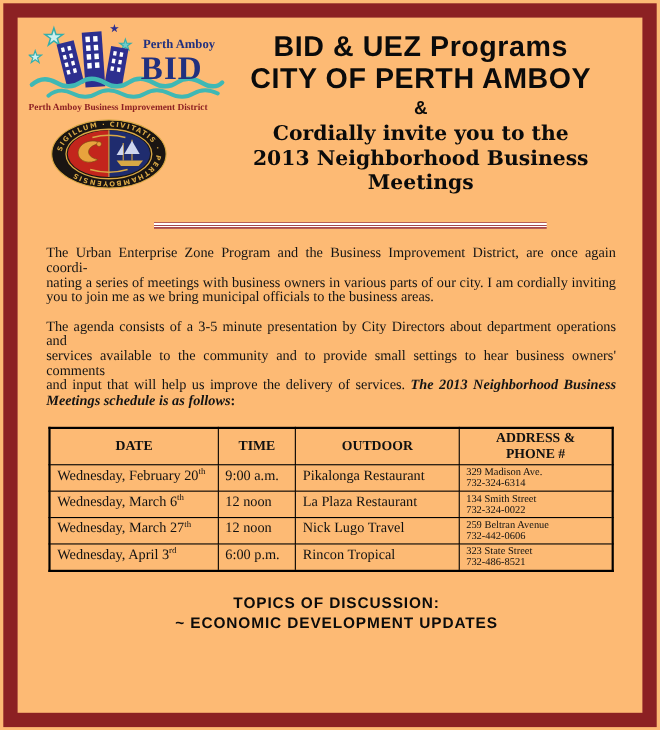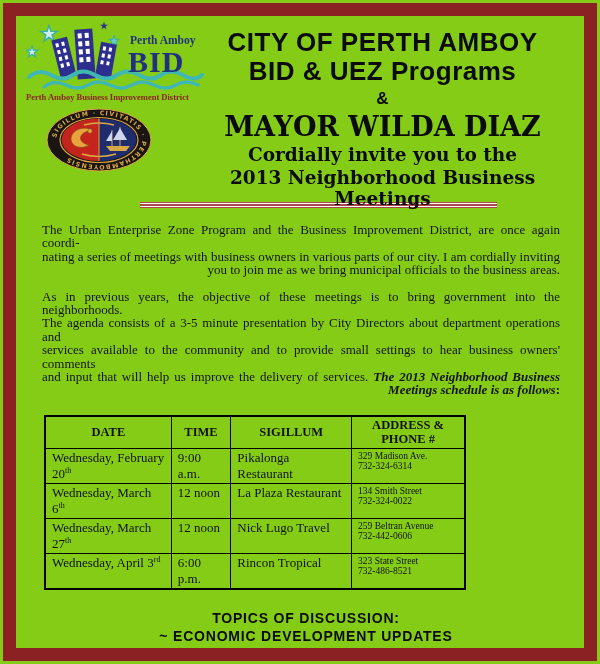--- a/index.html
+++ b/index.html
@@ -1,17 +1,17 @@
 <!DOCTYPE html>
 <html><head>
 <meta charset="utf-8">
 <style>
   html,body{margin:0;padding:0;background:#ffffff;}
   body{width:600px;height:664px;position:relative;font-family:"Liberation Sans",sans-serif;}
-  .sheet{position:absolute;inset:0;background:#84cc16;}
+  .sheet{position:absolute;inset:0;background:#fdba74;}
   .frame{position:absolute;inset:3px;border:13px solid #8C2123;pointer-events:none;}
   .content{position:absolute;left:16px;right:16px;top:16px;bottom:16px;overflow:hidden;}
 
   
   .header{display:flex;height:182px;}
   .left-col{width:185px;padding-left:10px;padding-top:4px;box-sizing:border-box;}
   .logo-svg{display:block;}
   .logo-caption{font-family:Liberation Serif, serif;font-weight:bold;font-size:8.5px;
     color:#8E2224;white-space:nowrap;margin-top:2px;letter-spacing:0;}
   .seal-wrap{margin-top:6px;margin-left:20px;width:106px;height:64px;}
@@ -25,26 +25,26 @@
   
   .divider{margin-left:124px;margin-top:4px;width:357px;height:6px;
     background:linear-gradient(to bottom,#A8484C 0 18%,#fff 18% 38%,#A8484C 38% 60%,#fff 60% 80%,#A8484C 80% 100%);}
 
   
   .body-text{font-family:"Liberation Serif",serif;font-size:13px;line-height:13.4px;
     color:#141414;padding:0 24px 0 26px;}
   .para1{margin-top:15px;}
   .para2{margin-top:13px;}
   .jl{text-align:justify;text-align-last:justify;}
-  .ll{text-align:right;}
+  .ll{text-align:left;}
   .emph{font-weight:bold;font-style:italic;}
   .colon{font-weight:bold;}
 
   
-  table.schedule{border-collapse:collapse;margin-top:18px;margin-left:28px;width:422px;
+  table.schedule{border-collapse:collapse;margin-top:18px;margin-left:28px;width:514px;
     border:2px solid #000;font-family:"Liberation Serif",serif;color:#111;}
   .schedule th,.schedule td{border:1px solid #000;}
   .schedule th{font-size:12.5px;line-height:1.1;text-align:center;padding:2px 2px;font-weight:bold;}
   .schedule td{font-size:13px;padding:1px 6px;vertical-align:top;}
   .c-date{width:156px;} .c-time{width:64px;} .c-loc{width:152px;margin-left:31px;} .c-addr{width:142px;}
   td.c-addr{font-size:9.5px;line-height:10px;padding-top:2px;}
   .schedule sup{font-size:8px;line-height:0;}
   .schedule td.c-date,.schedule td.c-time,.schedule td.c-loc{height:21px;}
 
   
@@ -143,58 +143,56 @@
             <path d="M38,17 Q53,13 68,17" fill="none" stroke="#D8A845" stroke-width="1.4"></path>
             <path d="M36,46 Q53,51 70,46" fill="none" stroke="#D8A845" stroke-width="1.4"></path>
             <text font-family="DejaVu Sans, sans-serif" font-size="6.2" font-weight="bold" fill="#D8A845" letter-spacing="1.2">
               <textPath href="#sealArc" startOffset="2">SIGILLUM · CIVITATIS · PERTHAMBOYENSIS</textPath>
             </text>
           </svg>
         </div>
       </div>
 
       <div class="title-col">
+        <div class="t-sans-big">BID &amp; UEZ Programs</div>
         <div class="t-sans-big">CITY OF PERTH AMBOY</div>
-        <div class="t-sans-big">BID &amp; UEZ Programs</div>
         <div class="t-amp">&amp;</div>
-        <div class="t-serif-big">MAYOR WILDA DIAZ</div>
         <div class="t-serif-med">Cordially invite you to the</div>
         <div class="t-serif-med">2013 Neighborhood Business Meetings</div>
       </div>
     </div>
 
     <div class="divider"></div>
 
     <div class="body-text">
       <div class="para1">
         <div class="jl">The Urban Enterprise Zone Program and the Business Improvement District, are once again coordi-</div>
         <div class="jl">nating a series of meetings with business owners in various parts of our city.  I am cordially inviting</div>
         <div class="ll">you to join me as we bring municipal officials to the business areas.</div>
       </div>
       <div class="para2">
-        <div class="jl">As in previous years, the objective of these meetings is to bring government into the neighborhoods.</div>
         <div class="jl">The agenda consists of a 3-5 minute presentation by City Directors about department operations and</div>
         <div class="jl">services available to the community and to provide small settings to hear business owners' comments</div>
         <div class="jl"><span>and input that will help us improve the delivery of services.</span> <span class="emph">The 2013 Neighborhood Business</span></div>
         <div class="ll"><span class="emph">Meetings schedule is as follows</span><span class="colon">:</span></div>
       </div>
     </div>
 
     <table class="schedule">
       <colgroup>
           <col class="c-date">
           <col class="c-time">
           <col class="c-loc">
           <col class="c-addr">
         </colgroup>
       <thead>
         <tr>
           <th>DATE</th>
           <th>TIME</th>
-          <th>SIGILLUM</th>
+          <th>OUTDOOR</th>
           <th>
             <div>ADDRESS &amp;</div>
             <div>PHONE #</div>
           </th>
         </tr>
       </thead>
       <tbody>
         <tr>
           <td class="c-date"><span>Wednesday, February 20</span><sup>th</sup></td>
           <td class="c-time">9:00 a.m.</td>

